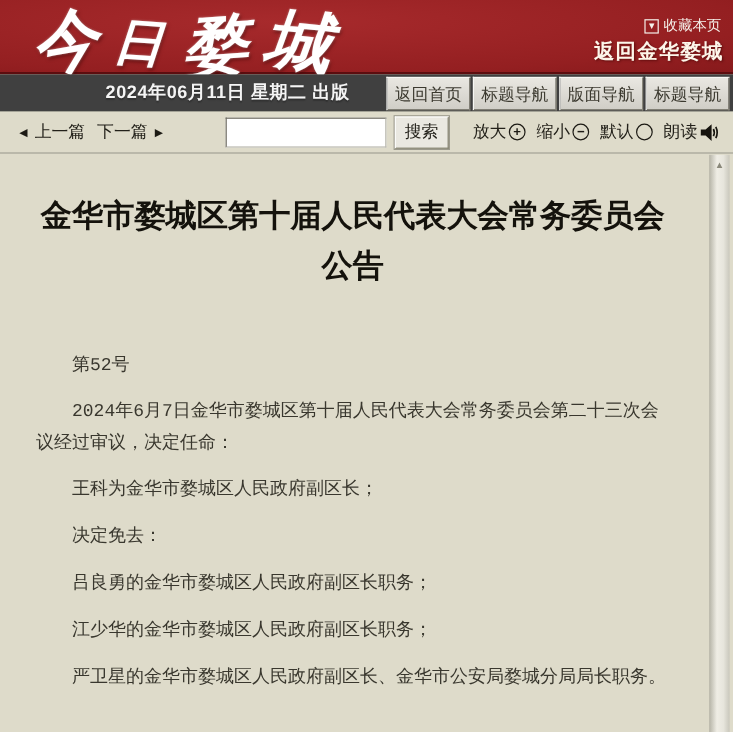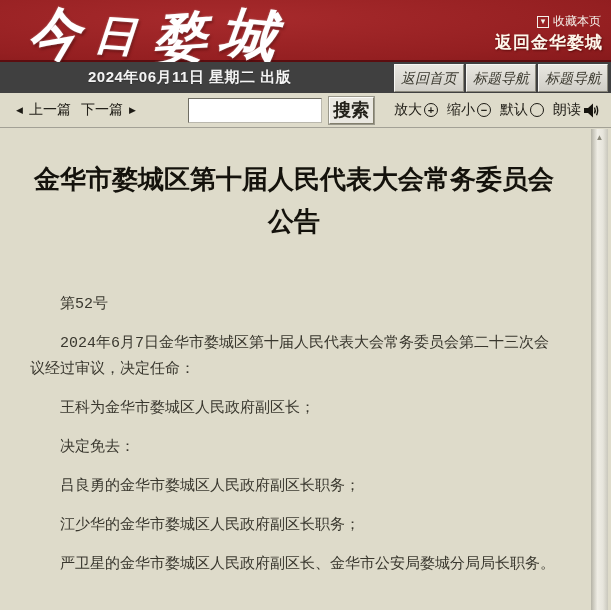--- a/index.html
+++ b/index.html
@@ -47,21 +47,21 @@
 
   
   .datebar {
     position:absolute; left:0; top:62px; width:611px; height:31px;
     background:#404040; display:flex; align-items:center;
   }
   .pubdate {
     margin-left:88px; color:#f4f4f4; font-size:15px; font-weight:bold;
     letter-spacing:.5px; text-shadow:0 1px 1px rgba(0,0,0,.25);
   }
-  .navbtns { margin-left:auto; margin-right:3px; display:flex; gap:2px;font-style:italic; }
+  .navbtns { margin-left:auto; margin-right:3px; display:flex; gap:2px; }
   .navbtn {
     width:70px; height:28px; line-height:26px; text-align:center;
     font-size:14px; color:#3b392f; cursor:pointer;
     background:linear-gradient(#e9e7e1, #d0cec7);
     border:1px solid #f7f7f4; border-right-color:#8a887c; border-bottom-color:#8a887c;
   }
 
   
   .toolbar {
     position:absolute; left:0; top:93px; width:611px; height:35px;
@@ -71,25 +71,24 @@
   }
   .tri { font-size:9px; color:#1c1a14; line-height:1; }
   .pager { display:flex; align-items:center; gap:6px; cursor:pointer; }
   .pager + .pager { margin-left:10px; }
   .search-input {
     margin-left:52px; width:134px; height:25px;
     border:1px solid; border-color:#6f6d63 #bab8ae #bab8ae #6f6d63;
     background:#ffffff; font-size:13px; padding:0 4px; outline:none;
   }
   .search-btn {
-    margin-left:7px; width:45px; height:27px; font-size:18px; color:#23211a;
+    margin-left:7px; width:45px; height:27px; font-size:14px; color:#23211a;
     background:#eae8e1; cursor:pointer;
     border:1px solid; border-color:#fbfbf9 #827f6d #827f6d #fbfbf9;
     box-shadow:0 0 0 1px #9b998c;
-    font-weight:bold;
   }
   .viewtools { margin-left:auto; display:flex; align-items:center; gap:3px; font-size:14px; }
   .vt-item { display:flex; align-items:center; gap:2px; cursor:pointer; margin-left:6px; }
   .circle-icon {
     width:14px; height:14px; border:1.5px solid #1c1a14; border-radius:50%;
     display:inline-flex; align-items:center; justify-content:center;
     font-size:11px; font-weight:bold; line-height:1; color:#1c1a14;
   }
   .speaker-icon { display:inline-flex; align-items:center; }
 
@@ -130,20 +129,21 @@
       <span>收藏本页</span>
     </div>
     <div class="return-link">返回金华婺城</div>
   </div>
 
   <div class="datebar">
     <div class="pubdate">2024年06月11日 星期二 出版</div>
     <div class="navbtns">
       <div class="navbtn">返回首页</div>
       <div class="navbtn">标题导航</div>
+      <div class="navbtn">版面导航</div>
       <div class="navbtn">标题导航</div>
     </div>
   </div>
 
   <div class="toolbar">
     <div class="pager">
       <span class="tri">◀</span>
       <span>上一篇</span>
     </div>
     <div class="pager">

